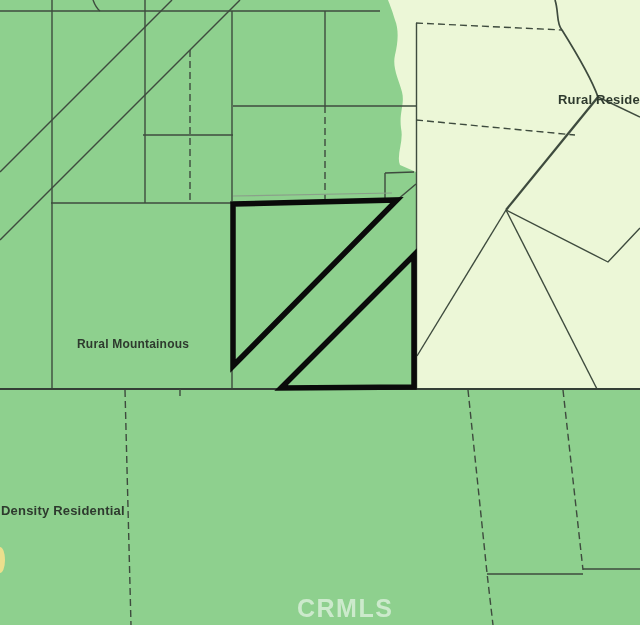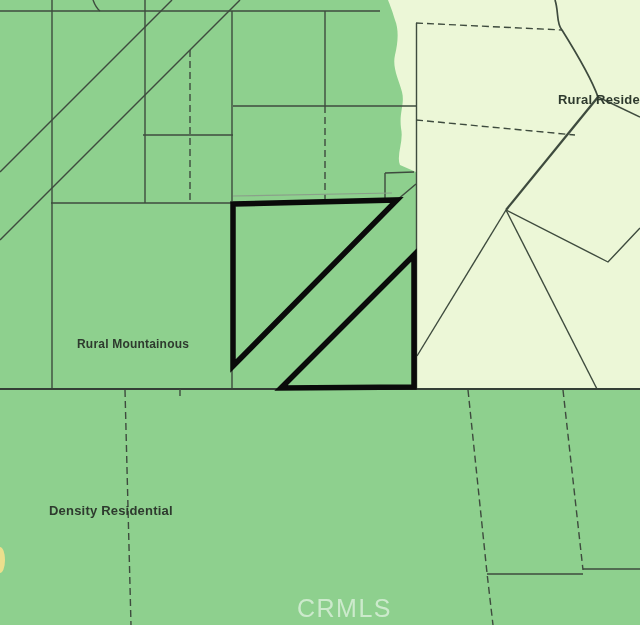--- a/index.html
+++ b/index.html
@@ -7,21 +7,21 @@
     position:relative;width:640px;height:625px;overflow:hidden;
     font-family:"Liberation Sans",sans-serif;
     background:var(--zone-green,#8ed08e);
   }
   .map svg{position:absolute;left:0;top:0;display:block;}
   .map-label{
     position:absolute;font-weight:bold;font-size:12px;line-height:14px;
     color:var(--label-text,#2e3a2e);white-space:nowrap;letter-spacing:.2px;
   }
   .watermark{
-    position:absolute;font-size:25px;font-weight:400;letter-spacing:1.5px;
+    position:absolute;font-size:25px;font-weight:700;letter-spacing:1.5px;
     color:var(--watermark-text,rgba(255,255,255,0.55));white-space:nowrap;
   }
   
   .zone-light{fill:var(--zone-light,#ecf7d7);stroke:none;}
   .pl{stroke:var(--parcel-line,#3e4b3e);stroke-width:1.4;fill:none;}
   .pl-lt{stroke:var(--parcel-line-light,#8aa08a);stroke-width:1.2;fill:none;}
   .pl-d{stroke:var(--parcel-line,#3e4b3e);stroke-width:1.4;fill:none;stroke-dasharray:7 4;}
   .road{stroke:var(--parcel-line,#3e4b3e);stroke-width:1.7;fill:none;}
   .road-thick{stroke:var(--parcel-line,#3e4b3e);stroke-width:2.3;fill:none;}
   .zone-boundary{stroke:var(--boundary-line,#343f36);stroke-width:2;fill:none;}
@@ -88,16 +88,16 @@
     <g>
       <path class="hl" d="M233,204 L397,200 L233,366 Z"></path>
       <path class="hl" d="M414,255 L414,387 L281,388 Z"></path>
     </g>
   </svg>
 
   <div class="map-label" style="left:77px;top:337px;">Rural Mountainous</div>
 
   <div class="map-label" style="left:558px;top:93px;font-size:13px;">Rural Residen</div>
 
-  <div class="map-label" style="left:1px;top:504px;font-size:13px;margin-left:48px;">Density Residential</div>
+  <div class="map-label" style="left:1px;top:504px;font-size:13px;">Density Residential</div>
 
   <div class="watermark" style="left:297px;top:594px;">CRMLS</div>
 </div>
 
 </body></html>

